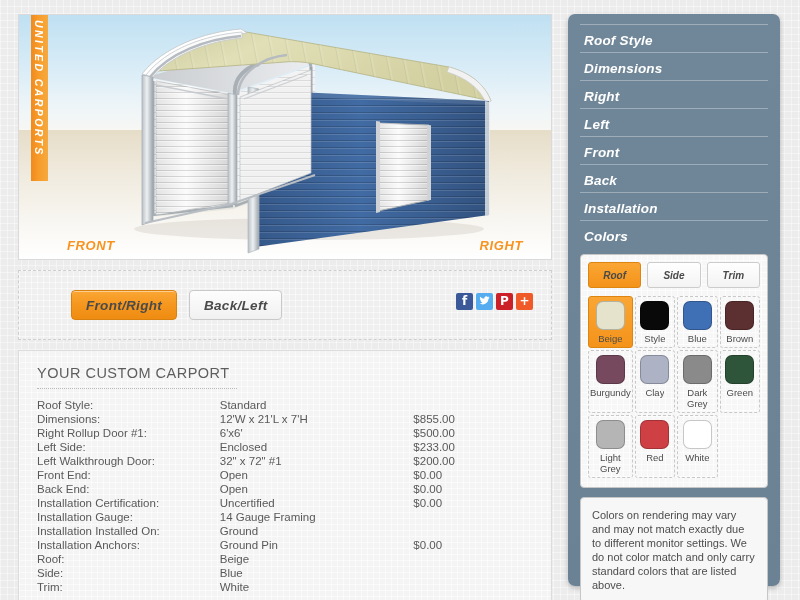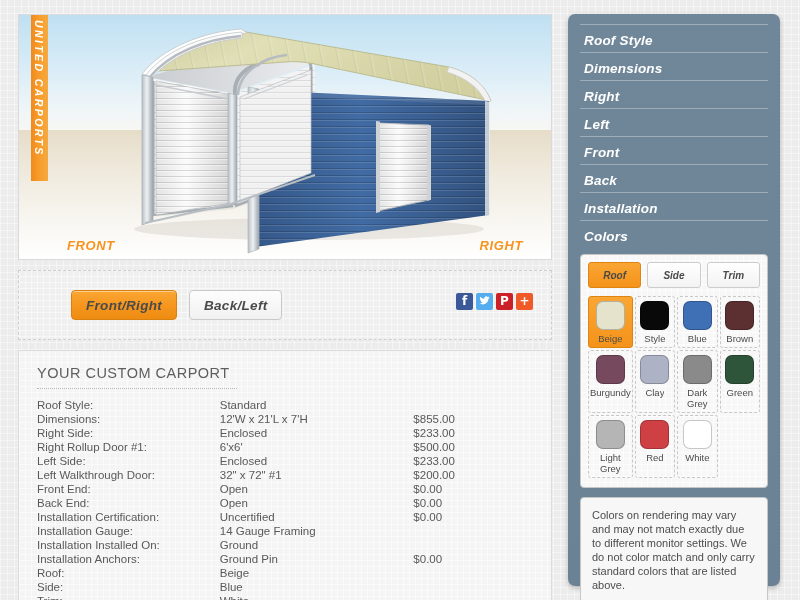--- a/index.html
+++ b/index.html
@@ -452,25 +452,20 @@
               <td class="c-label">Roof Style:</td>
               <td class="c-value">Standard</td>
               <td class="c-price"></td>
             </tr>
             <tr>
               <td class="c-label">Dimensions:</td>
               <td class="c-value">12'W x 21'L x 7'H</td>
               <td class="c-price">$855.00</td>
             </tr>
             <tr>
-              <td class="c-label">Right Side:</td>
-              <td class="c-value">Enclosed</td>
-              <td class="c-price">$233.00</td>
-            </tr>
-            <tr>
               <td class="c-label">Right Rollup Door #1:</td>
               <td class="c-value">6'x6'</td>
               <td class="c-price">$500.00</td>
             </tr>
             <tr>
               <td class="c-label">Left Side:</td>
               <td class="c-value">Enclosed</td>
               <td class="c-price">$233.00</td>
             </tr>
             <tr>

